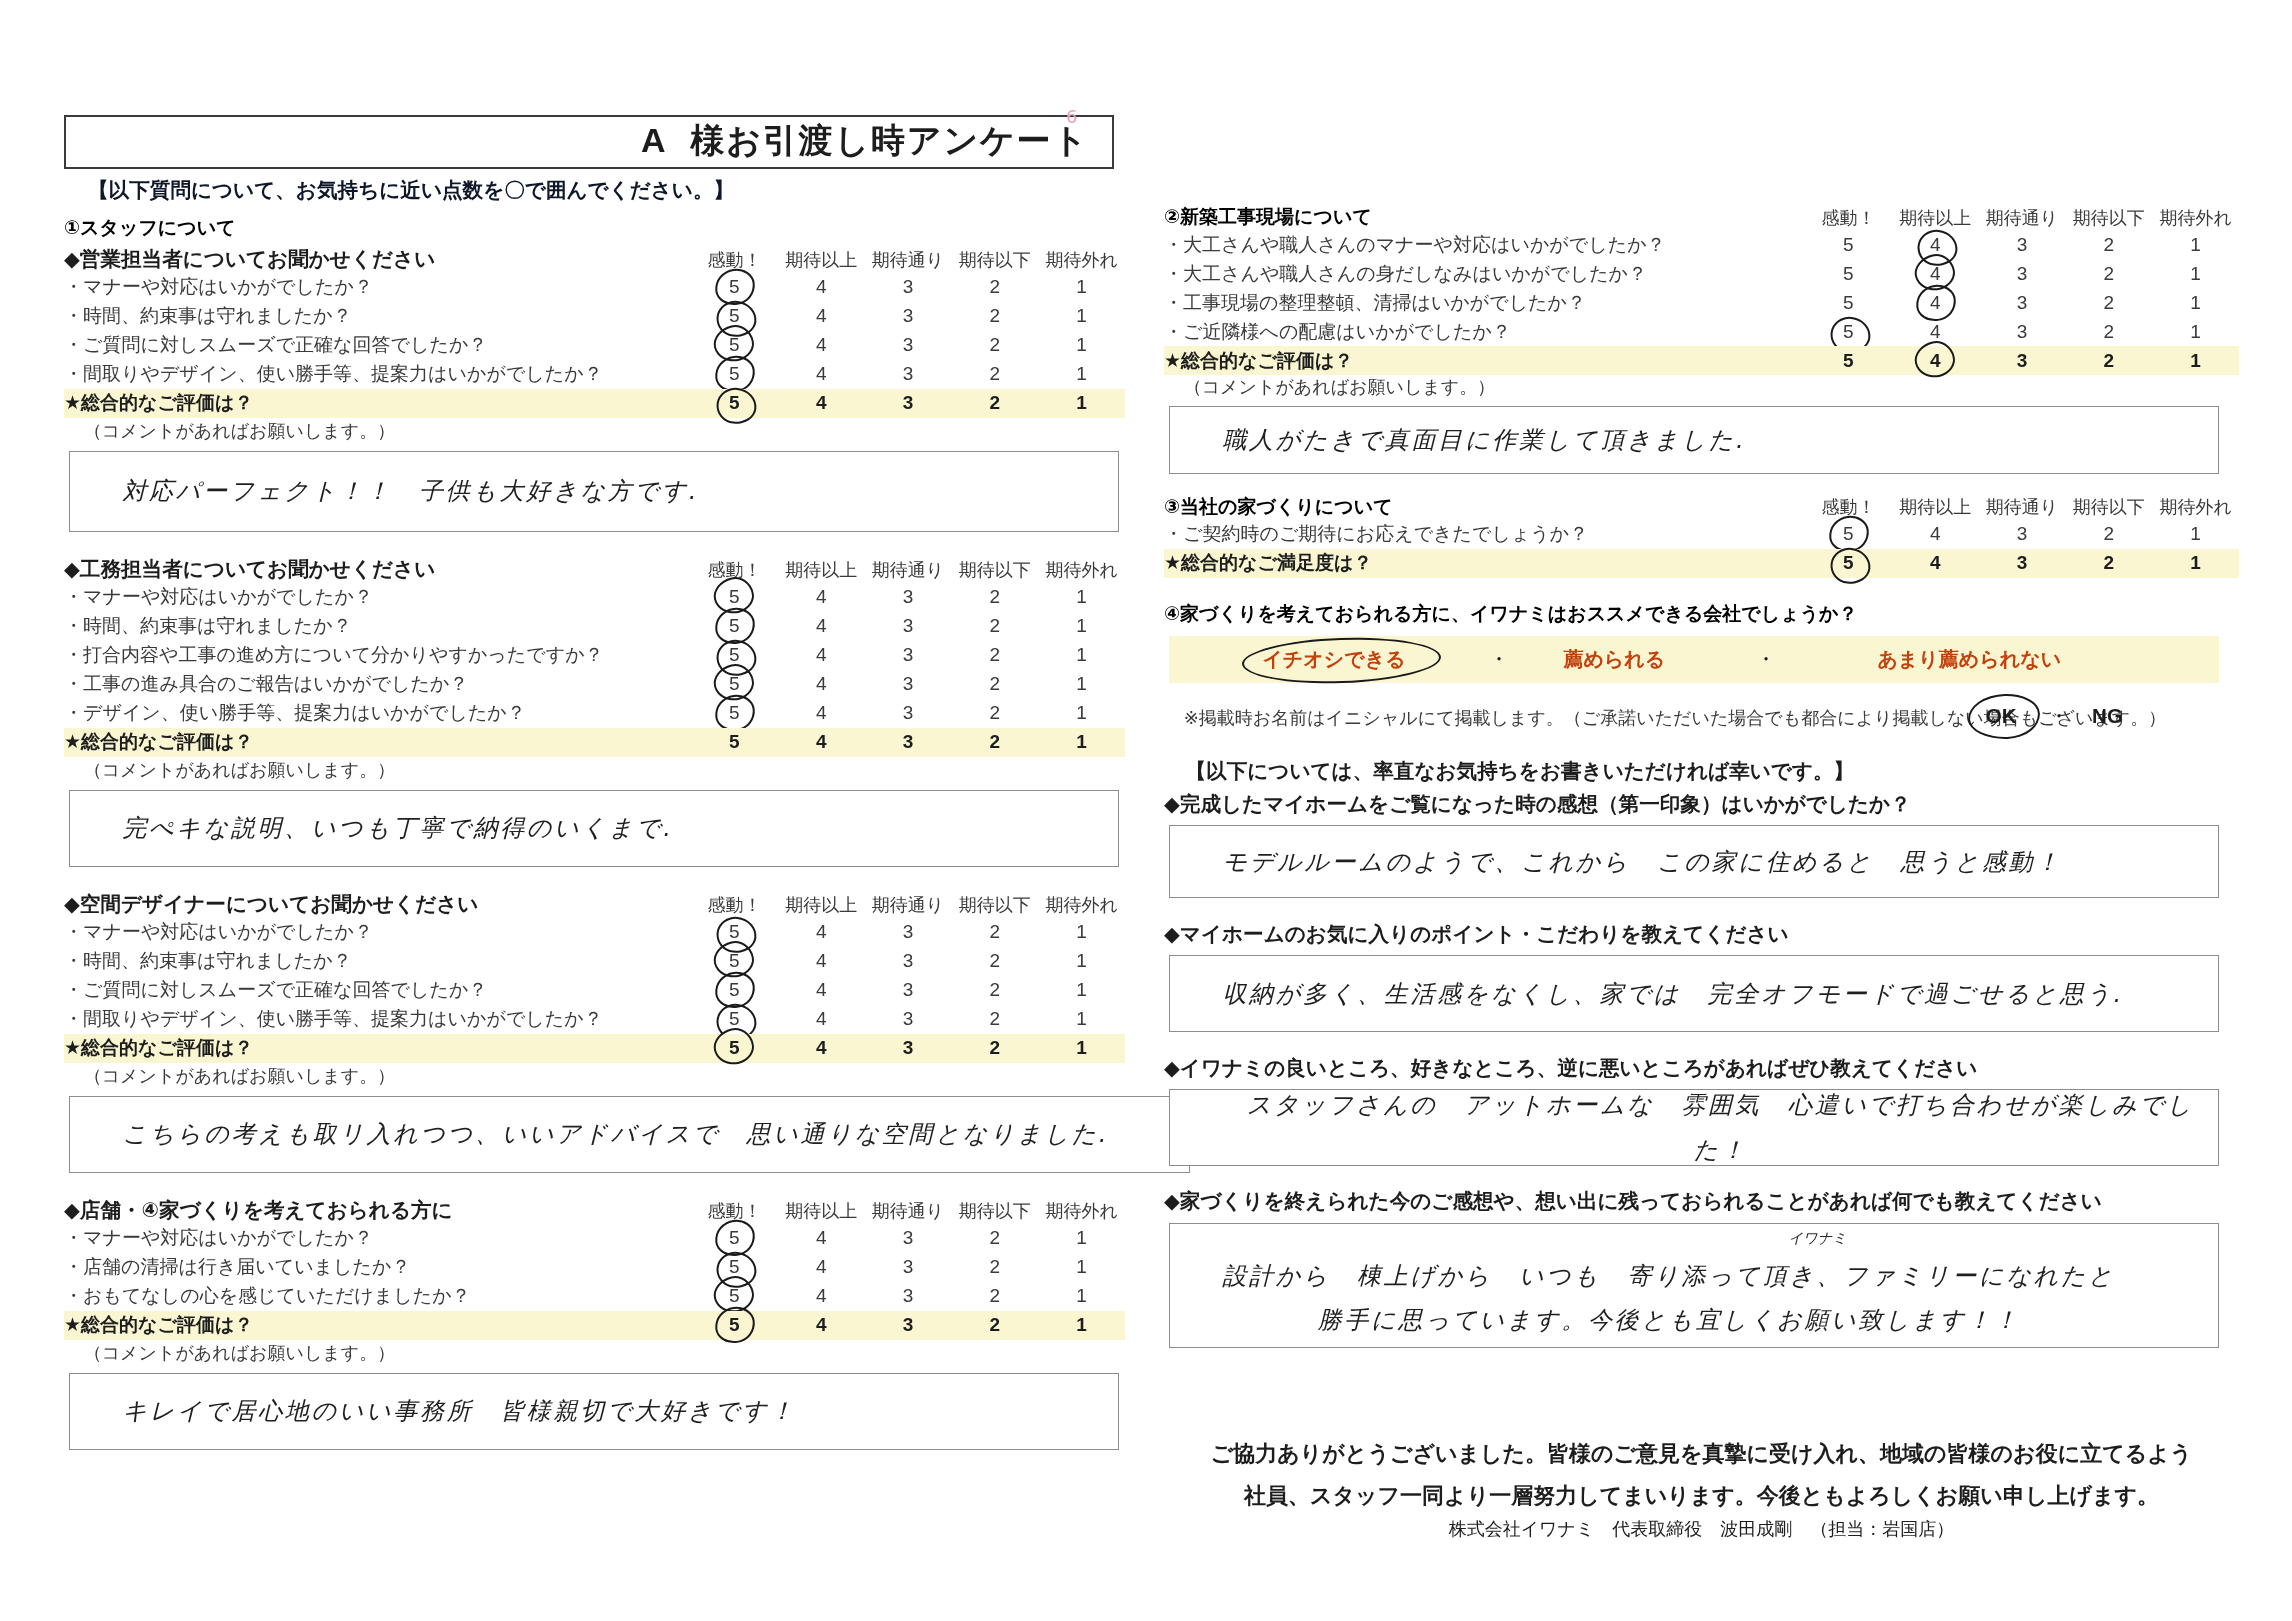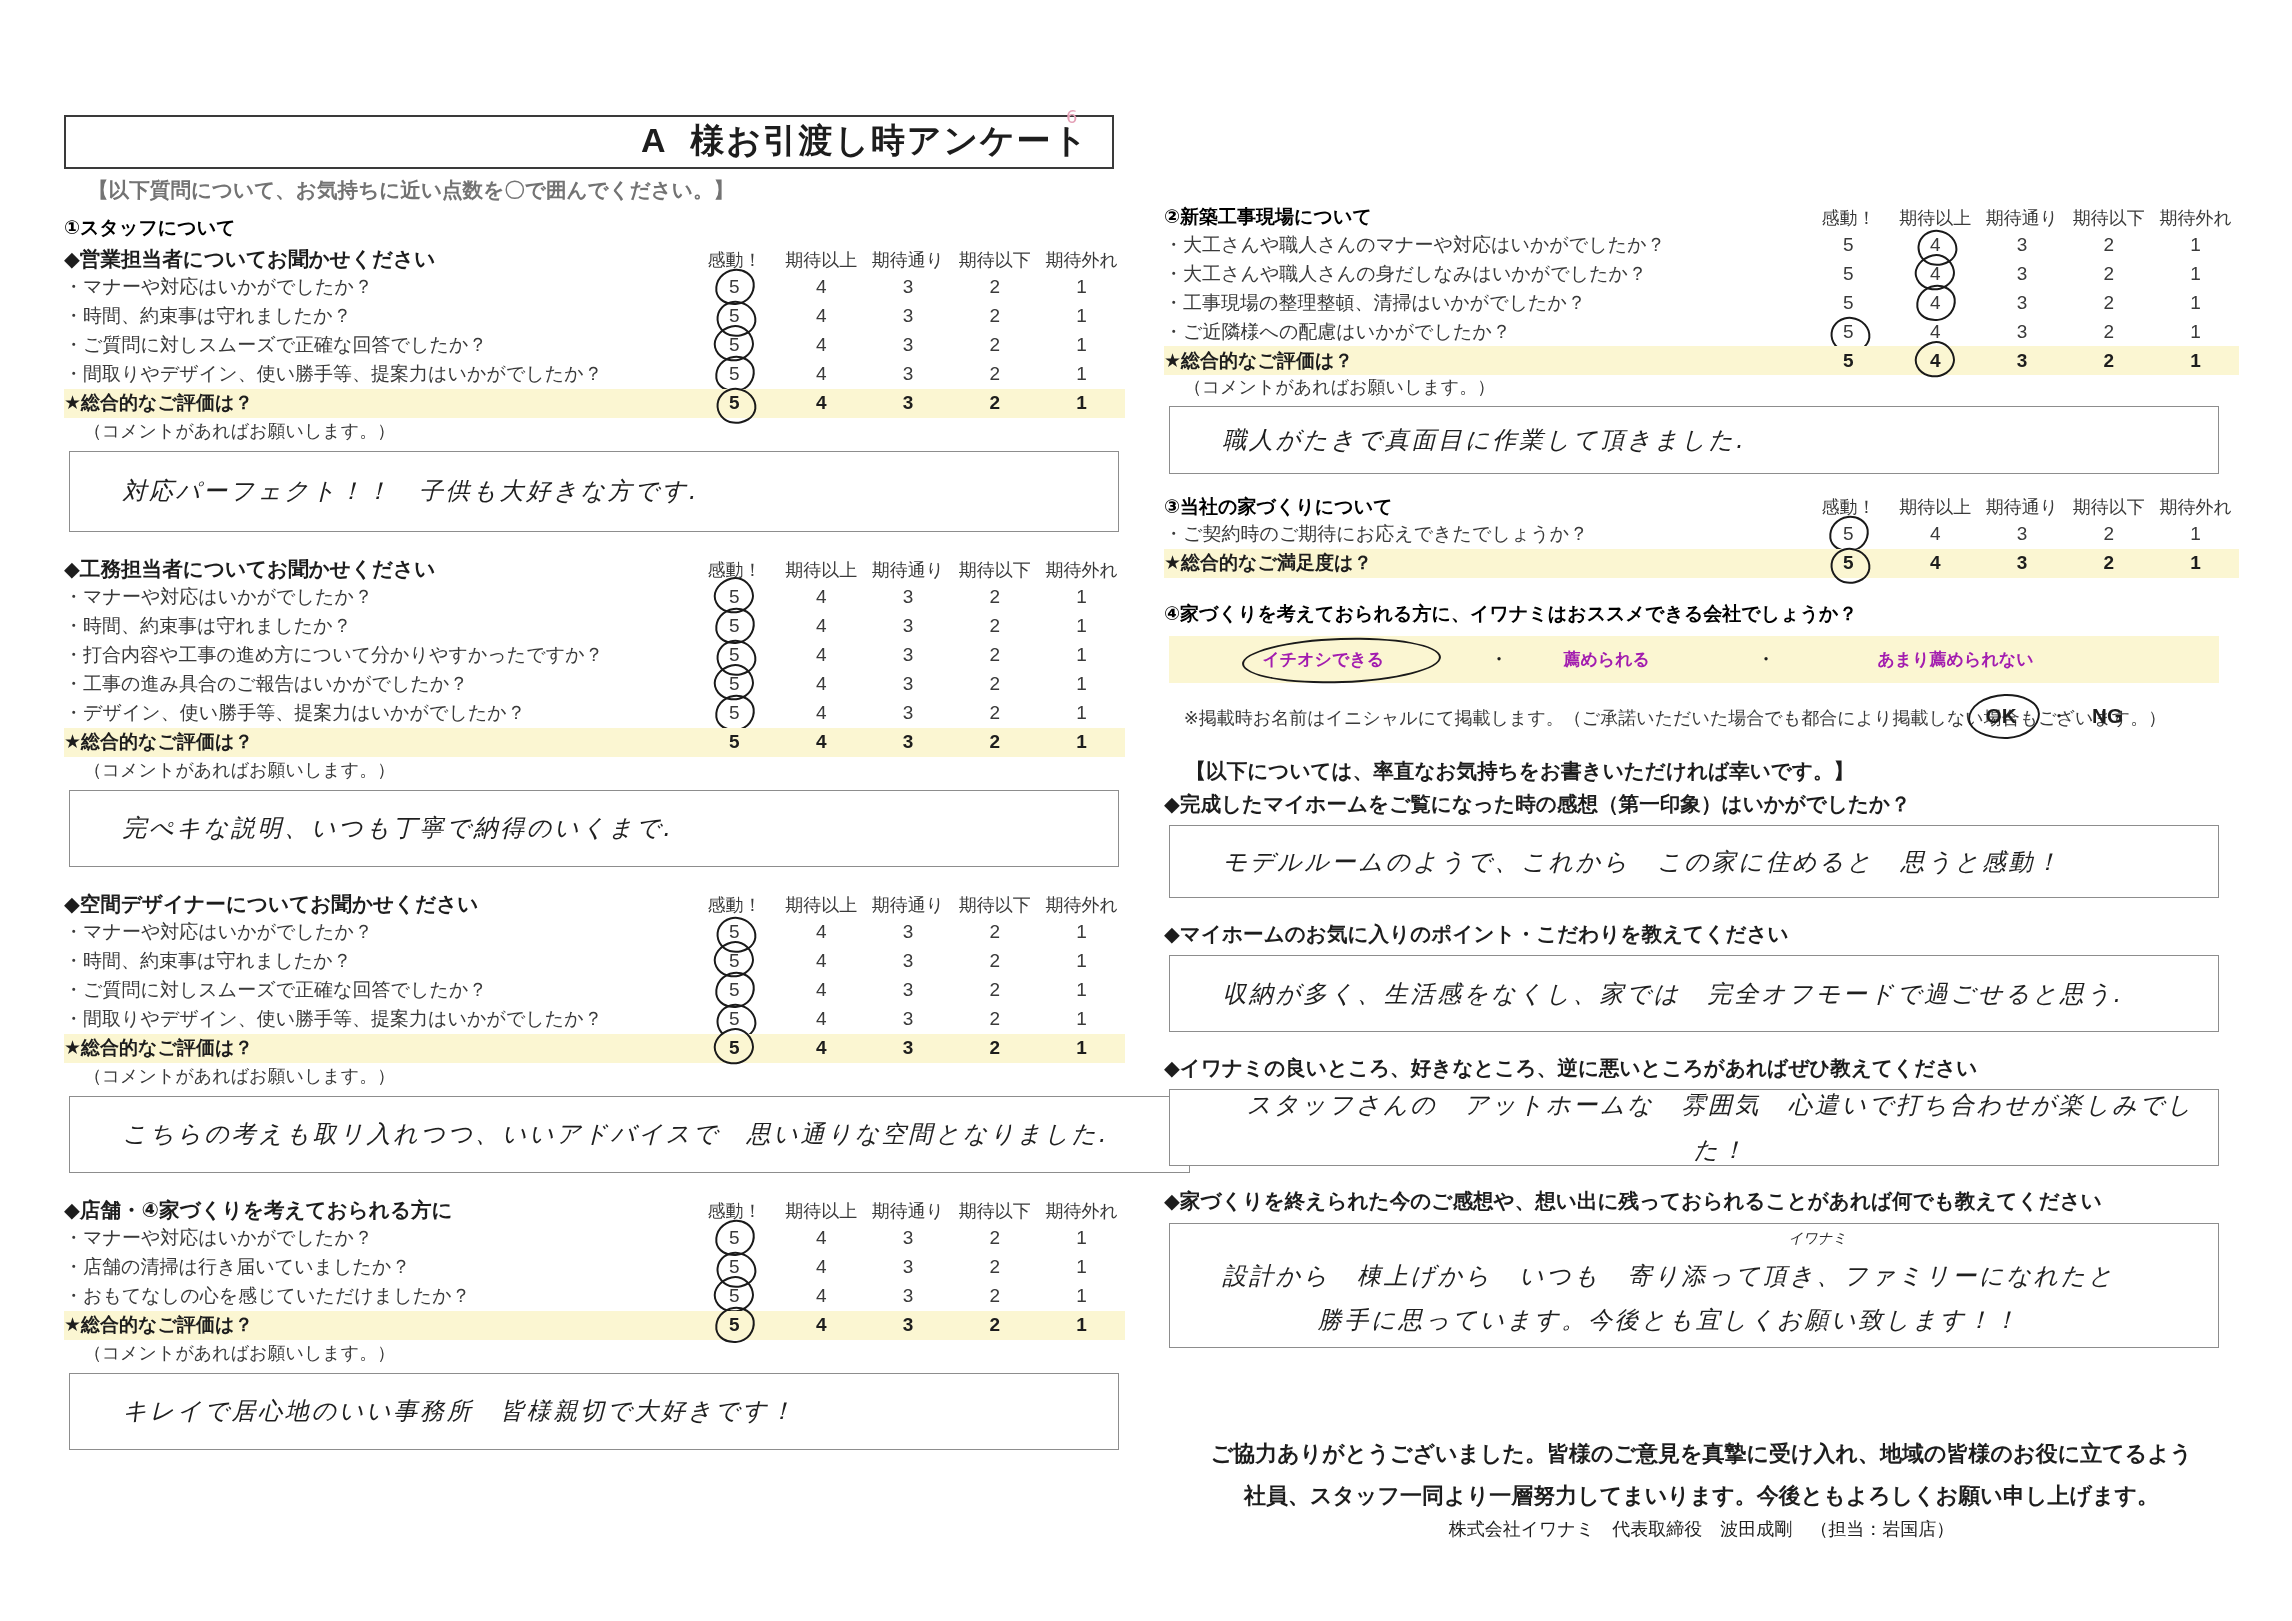--- a/index.html
+++ b/index.html
@@ -17,21 +17,21 @@
     border:2.7px solid #3a3a3a;box-sizing:border-box;background:#fff;
   }
   .title-text{
     position:absolute;right:23px;top:50%;transform:translateY(-52%);
     font-size:34px;font-weight:bold;letter-spacing:1.8px;color:#1d1d1d;
     white-space:nowrap;
   }
   .title-initial{margin-right:23px;}
   .instruction{
     position:absolute;left:88px;top:176px;
-    font-size:20.6px;font-weight:bold;color:#737373;white-space:nowrap;
+    font-size:20.6px;font-weight:bold;color:#0f172a;white-space:nowrap;
   }
 
   
   .col-left{position:absolute;left:64px;top:215px;width:1061px;}
   .col-right{position:absolute;left:1164px;top:204px;width:1075px;}
 
   
   .sec-num{
     font-size:19px;font-weight:bold;color:#000000;white-space:nowrap;
   }
@@ -86,21 +86,21 @@
     font-style:italic;
     text-align:center;
   }
   .hand.two{top:30px;transform:none;}
 
   
   .rec-band{
     background:#fbf6d2;height:47px;display:flex;align-items:center;
     position:relative;
   }
-  .rec-opt{font-size:17px;font-weight:bold;color:#a21caf;white-space:nowrap;}
+  .rec-opt{font-size:20px;font-weight:bold;color:#c2410c;white-space:nowrap;}
   .rec-dot{font-size:20.6px;color:#1d1d1d;}
   .ellipse-mark{
     position:absolute;border:2px solid #1a1a1a;
     border-radius:50%/50%;transform:rotate(-2deg);
   }
 
   
   .okng{position:absolute;display:flex;align-items:center;gap:23px;}
   .ok-txt,.ng-txt{font-size:20.6px;font-weight:bold;color:#1d1d1d;}
 

